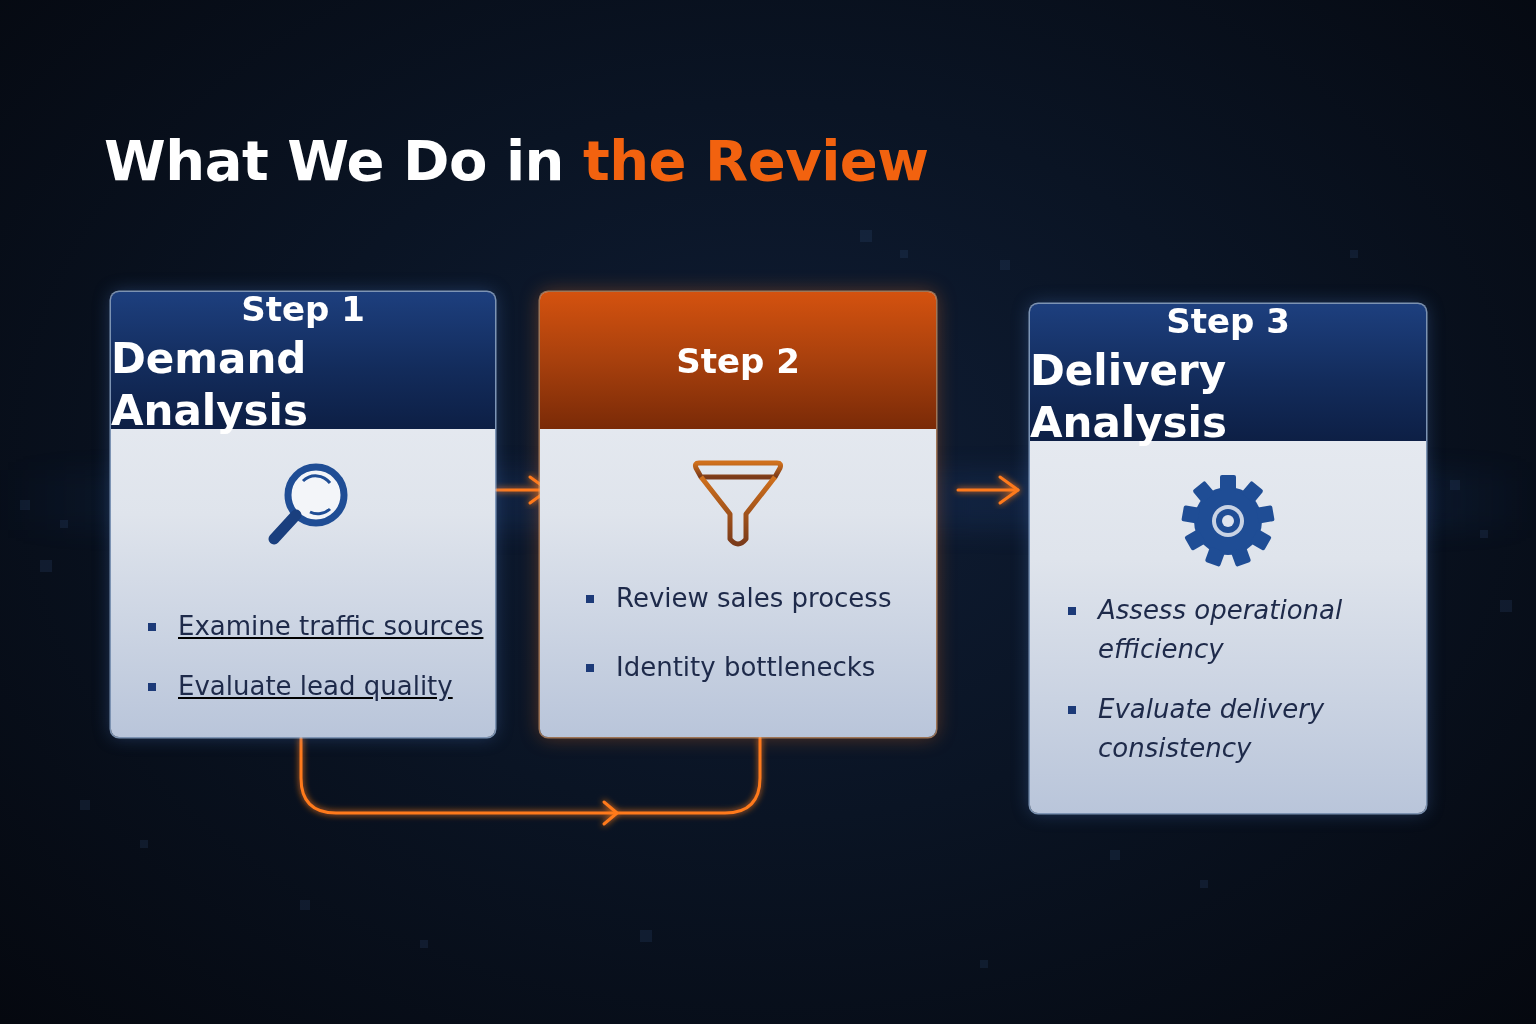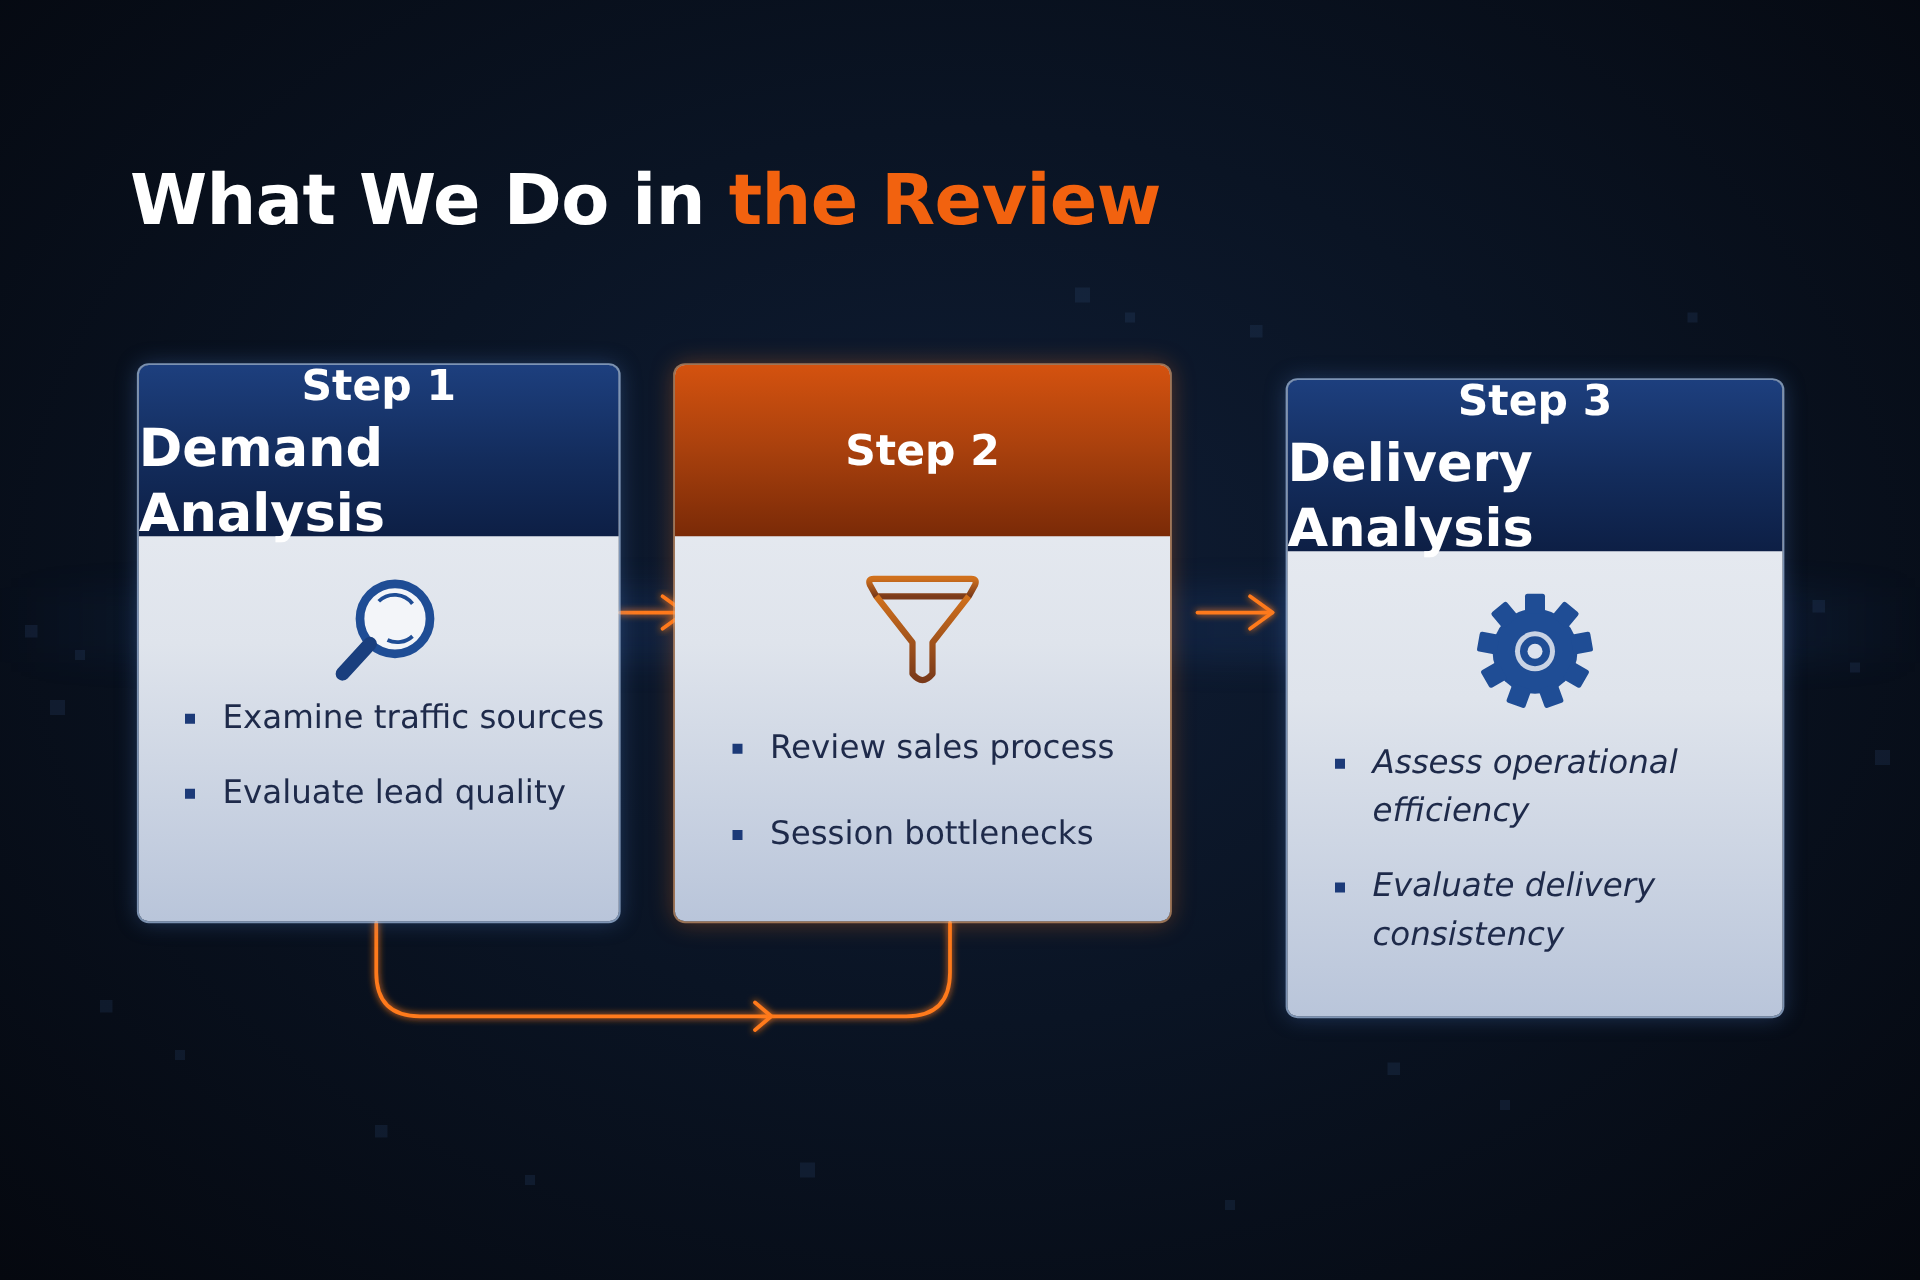--- a/index.html
+++ b/index.html
@@ -102,21 +102,21 @@
     <div class="step-name">Demand Analysis</div>
   </div>
   <div class="icon-wrap">
     <svg width="110" height="100" viewBox="0 0 110 100">
       <circle cx="68" cy="40" r="28" fill="#f3f5f9" stroke="#1f4d95" stroke-width="7"></circle>
       <path d="M55,26 A18,18 0 0 1 82,28" stroke="#1f4d95" stroke-width="3" fill="none"></path>
       <path d="M82,54 A18,18 0 0 1 62,57" stroke="#1f4d95" stroke-width="3" fill="none"></path>
       <line x1="48" y1="60" x2="26" y2="84" stroke="#1a3f7e" stroke-width="11" stroke-linecap="round"></line>
     </svg>
   </div>
-  <ul class="bullets" style="margin-left:67px; ">
+  <ul class="bullets" style="margin-left:67px; margin-top:52px;text-decoration:underline;">
     <li><span class="sq"></span><span>Examine traffic sources</span></li>
     <li><span class="sq"></span><span>Evaluate lead quality</span></li>
   </ul>
 </div>
 
 <div class="card" style="left:540px; top:292px; width:396px; height:445px; box-shadow: 0 0 0 1.5px rgba(230,170,120,0.6), 0 0 20px rgba(255,120,30,0.35);">
   <div class="card-header orange">
     <div class="step-label">Step 2</div>
   </div>
   <div class="icon-wrap" style="margin-top:30px;">
@@ -126,21 +126,21 @@
           <stop offset="0" stop-color="#d0701c"></stop>
             <stop offset="1" stop-color="#7a3a1a"></stop>
         </linearGradient>
       </defs>
       <path d="M16,4 L94,4 Q99,4 97,9 L92,18 L18,18 L13,9 Q11,4 16,4 Z" fill="none" stroke="url(#fg)" stroke-width="5" stroke-linejoin="round"></path>
       <path d="M18,18 L47,55 L47,80 Q55,90 63,80 L63,55 L92,18" fill="none" stroke="url(#fg)" stroke-width="5" stroke-linejoin="round"></path>
     </svg>
   </div>
   <ul class="bullets" style="margin-left:76px; margin-top:20px;">
     <li style="margin-bottom:30px;"><span class="sq"></span><span>Review sales process</span></li>
-    <li><span class="sq"></span><span>Session bottlenecks</span></li>
+    <li><span class="sq"></span><span>Identity bottlenecks</span></li>
   </ul>
 </div>
 
 <div class="card" style="left:1030px; top:304px; width:396px; height:509px;">
   <div class="card-header blue">
     <div class="step-label">Step 3</div>
     <div class="step-name">Delivery Analysis</div>
   </div>
   <div class="icon-wrap" style="margin-top:30px;">
     <svg width="100" height="100" viewBox="0 0 100 100">

